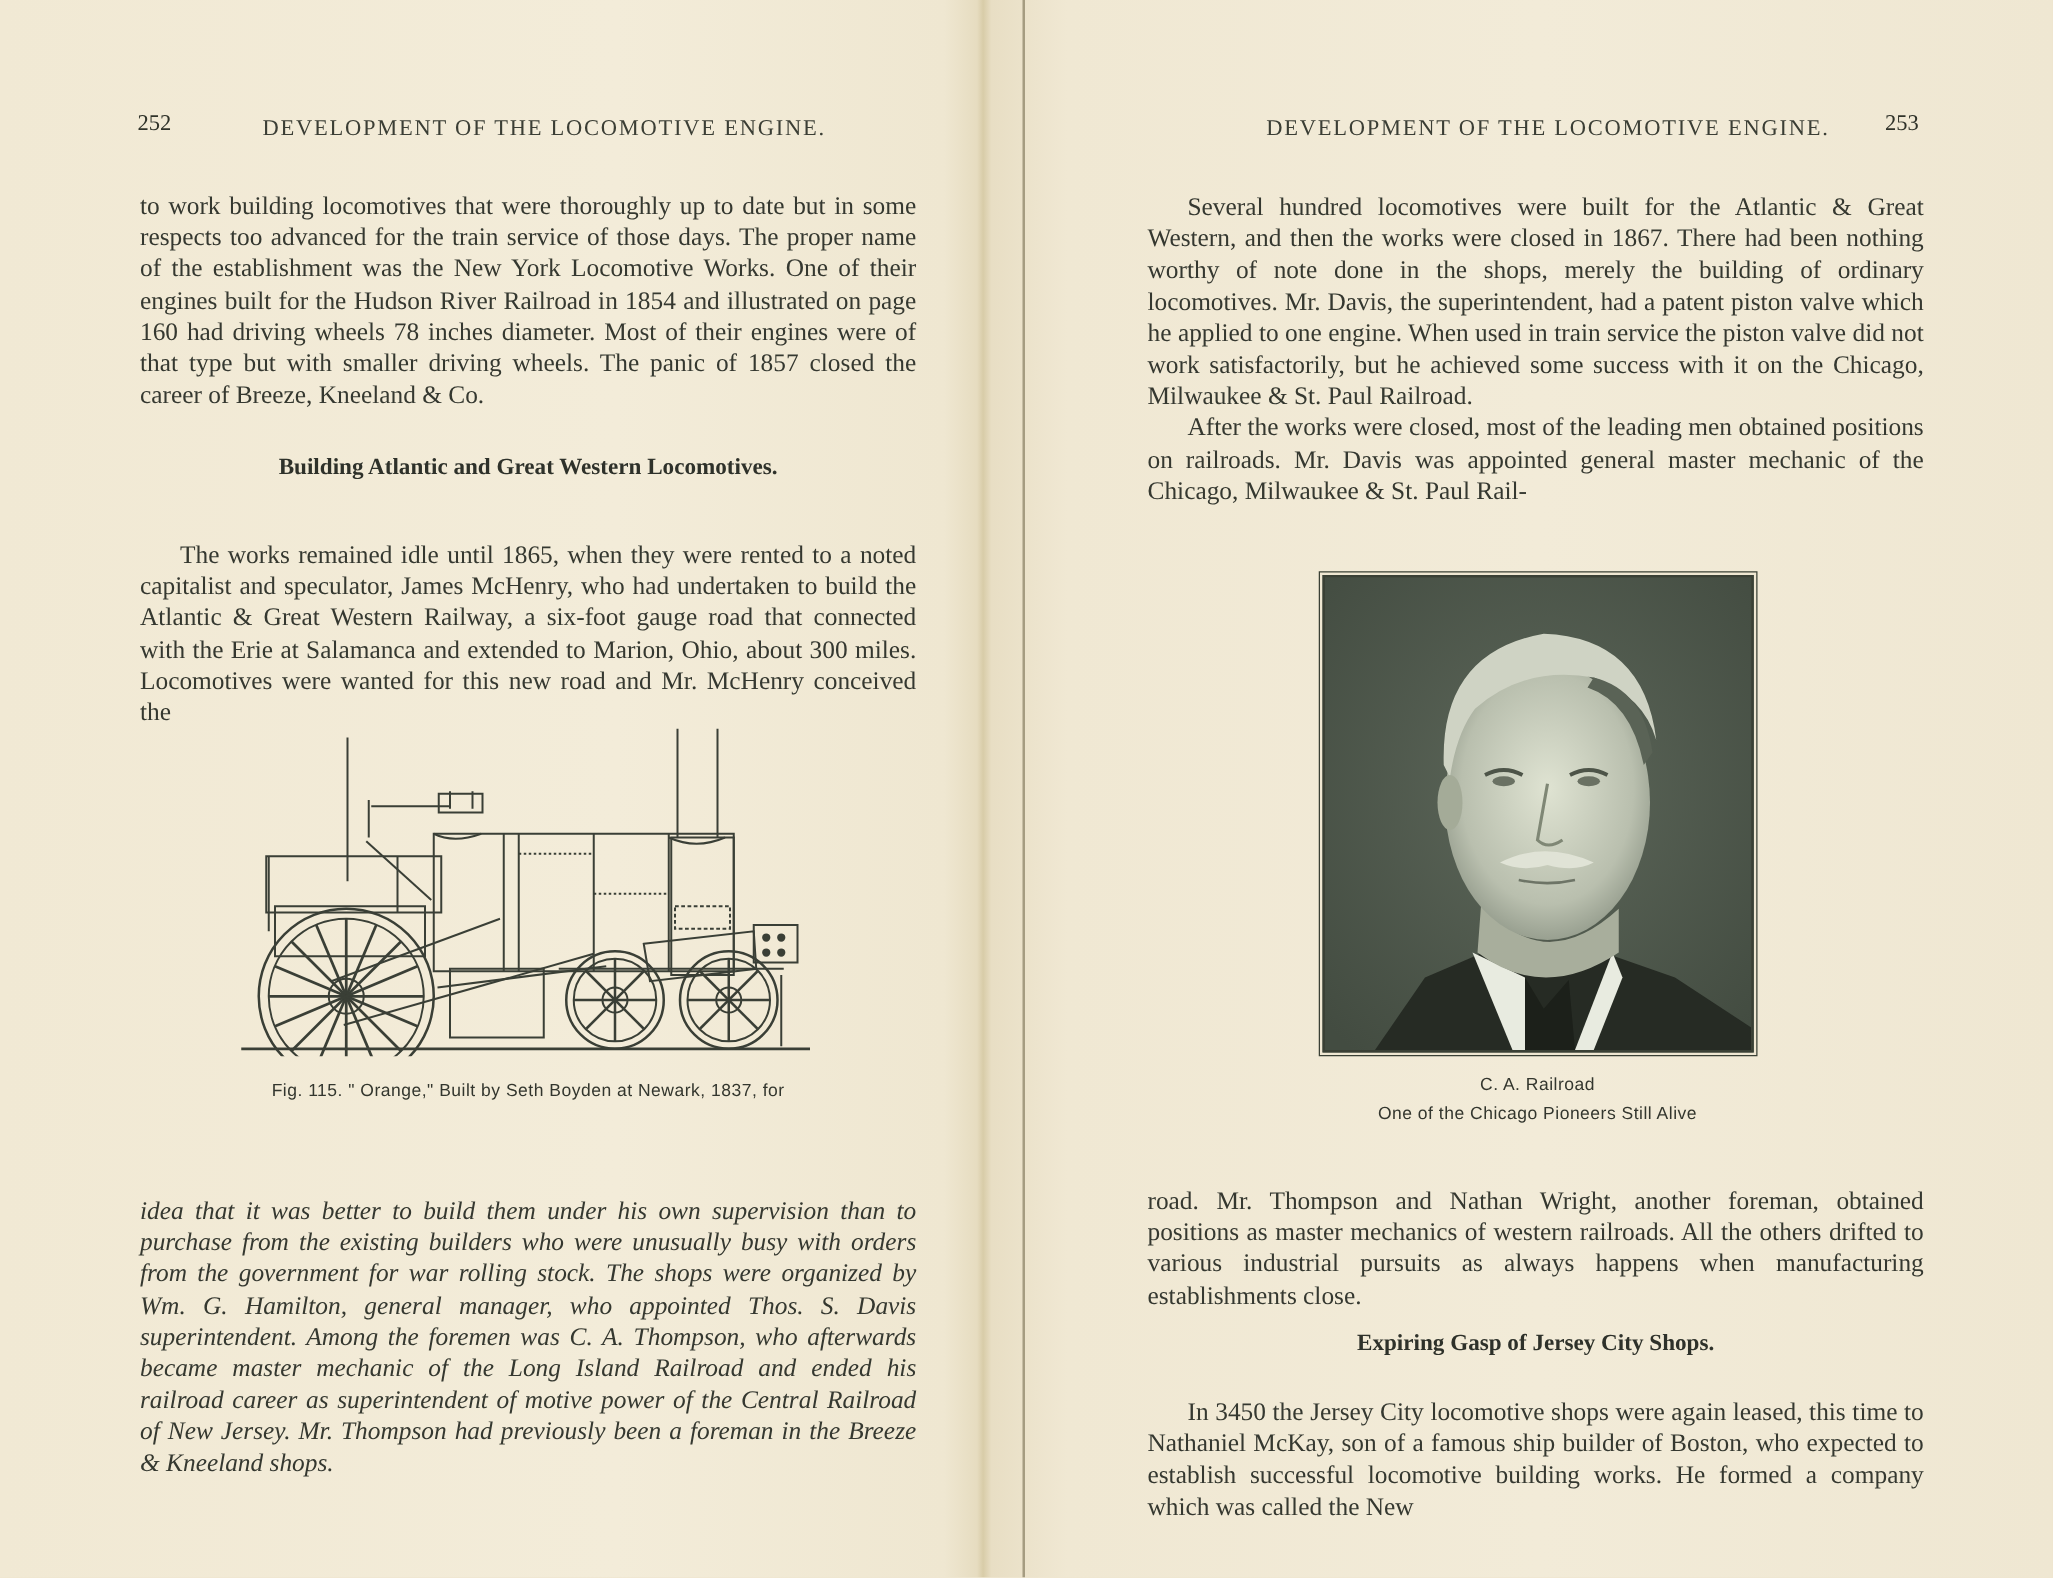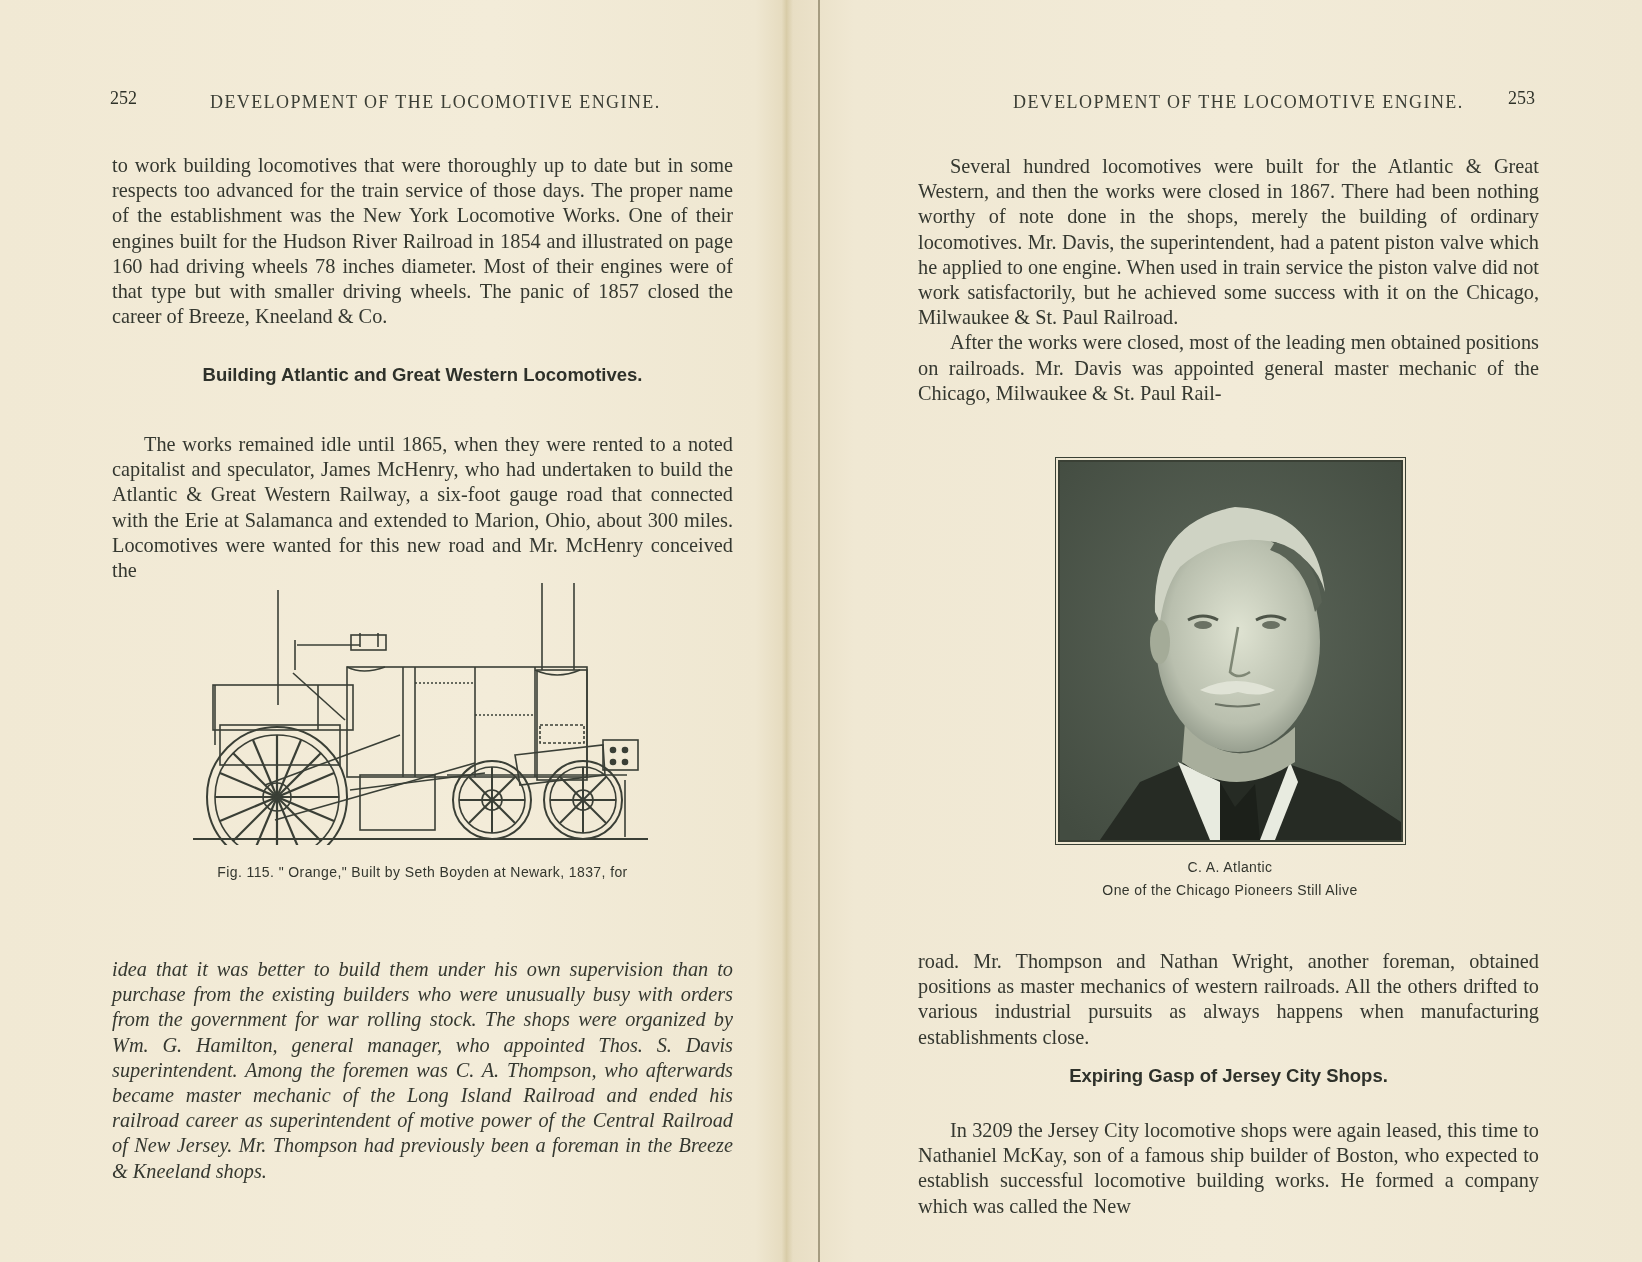--- a/index.html
+++ b/index.html
@@ -63,21 +63,21 @@
     .text-block p {
       margin: 0;
       text-align-last: left;
     }
     .text-block p.indent {
       text-indent: 32px;
     }
 
     .section-heading {
       position: absolute;
-      font-family: Liberation Sans, sans-serif;
+      font-family: Liberation Serif, serif;
       font-weight: bold;
       font-size: 18.5px;
       color: #2e312a;
       text-align: center;
       white-space: nowrap;
     }
 
     .caption {
       position: absolute;
       font-family: "Liberation Sans", "DejaVu Sans", sans-serif;
@@ -271,25 +271,25 @@
 
     <path d="M140 228 Q175 210 215 228 Q200 236 178 230 Q158 236 140 228 Z" fill="#e0e3d6"></path>
 
     <path d="M155 242 Q178 247 200 242" stroke="#6d7466" stroke-width="2" fill="none"></path>
 
     <ellipse cx="100" cy="180" rx="10" ry="22" fill="#a4ab98"></ellipse>
   </svg>
 </div>
 
 <div class="caption" style="left:920px; top:856px; width:620px;">
-  <div>C. A. Atlantic</div>
+  <div>C. A. Railroad</div>
   <div>One of the Chicago Pioneers Still Alive</div>
 </div>
 
 <div class="text-block" style="left:918px; top:929px; width:621px;">
   <p>road. Mr. Thompson and Nathan Wright, another foreman, obtained positions as master mechanics of western railroads. All the others drifted to various industrial pursuits as always happens when manufacturing establishments close.</p>
 </div>
 
 <div class="section-heading" style="left:918px; top:1065px; width:621px;text-align:center;">Expiring Gasp of Jersey City Shops.</div>
 
 <div class="text-block" style="left:918px; top:1098px; width:621px;">
-  <p class="indent">In 3209 the Jersey City locomotive shops were again leased, this time to Nathaniel McKay, son of a famous ship builder of Boston, who expected to establish successful locomotive building works. He formed a company which was called the New</p>
+  <p class="indent">In 3450 the Jersey City locomotive shops were again leased, this time to Nathaniel McKay, son of a famous ship builder of Boston, who expected to establish successful locomotive building works. He formed a company which was called the New</p>
 </div>
 
 </body></html>

